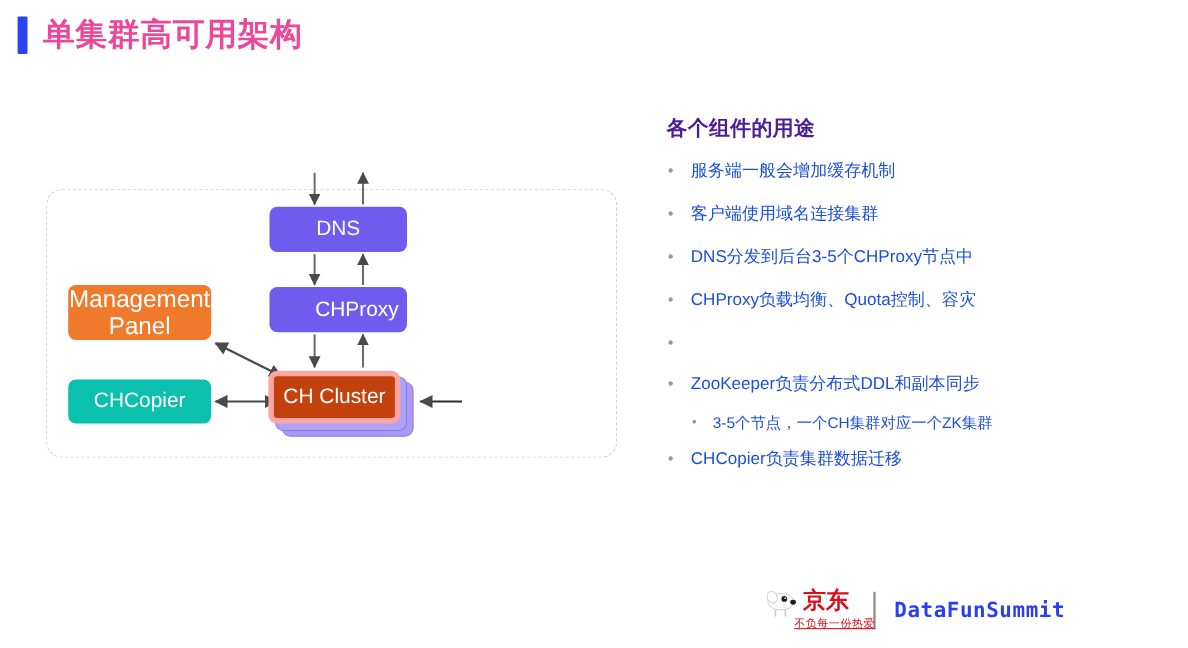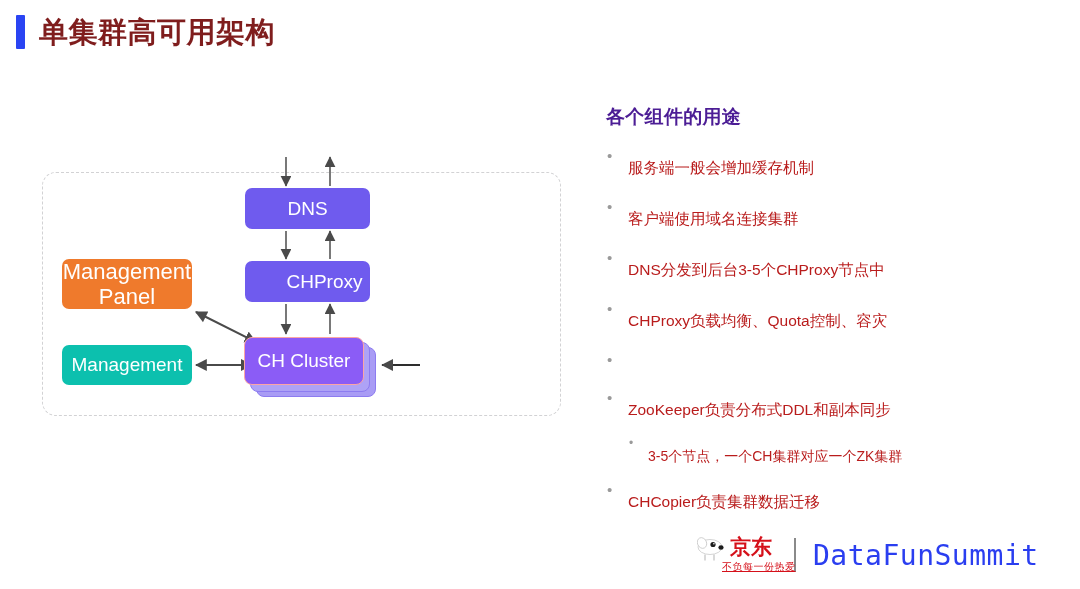--- a/index.html
+++ b/index.html
@@ -30,21 +30,21 @@
   #title-accent {
     width: 9px;
     height: 34px;
     background: #2a44f3;
     border-radius: 1px;
     margin-right: 14px;
   }
   #page-title {
     font-size: 29px;
     font-weight: bold;
-    color: #7f1d1d;
+    color: #ec4899;
     letter-spacing: 0.5px;
     line-height: 1;
     white-space: nowrap;
   }
 
   
   #diagram {
     position: absolute;
     left: 0;
     top: 0;
@@ -119,22 +119,22 @@
     background: #a99cf5;
     border: 1px solid #8d7cf0;
   }
   #cluster-back1 {
     left: 6px; top: 5px; width: 120px; height: 50px;
     background: #aea2f6;
     border: 1px solid #8d7cf0;
   }
   #cluster-front {
     left: 0px; top: 0px; width: 120px; height: 48px;
-    background: #8b5cf6;
-    border: 1px solid #fca5a5;
+    background: #c2410c;
+    border: 5px solid #fca5a5;
     display: flex;
     align-items: center;
     justify-content: center;
     color: #ffffff;
     font-size: 19px;
   }
 
   
   #arrow-layer {
     position: absolute;
@@ -170,23 +170,22 @@
     font-size: 15px;
     line-height: 1.35;
     color: #9a9a9a;
     text-align: left;
     padding-left: 3px;
     box-sizing: border-box;
   }
   .bullet .btext {
     font-size: 15.5px;
     line-height: 1.35;
-    color: #b91c1c;
+    color: #1d4ed8;
     white-space: nowrap;
-    margin-top: 12px;
   }
   .bullet.sub {
     margin-left: 22px;
     margin-top: -4px;
     margin-bottom: 14px;
   }
   .bullet.sub .dot {
     width: 22px;
     font-size: 12px;
   }
@@ -231,22 +230,22 @@
     text-decoration: underline;
   }
   #logo-divider {
     width: 2px;
     height: 34px;
     background: #8a8a8a;
     margin: 0 17px 0 9px;
   }
   #datafun-word {
     font-family: "DejaVu Sans Mono", "Liberation Mono", monospace;
-    font-size: 28px;
-    font-weight: normal;
+    font-size: 19px;
+    font-weight: bold;
     color: #2a3ef0;
     letter-spacing: 0.5px;
     white-space: nowrap;
   }
 </style>
 </head>
 <body>
 
 <div id="slide">
 
@@ -285,21 +284,21 @@
       <line x1="420" y1="365" x2="382" y2="365" stroke="#2e2e2e" stroke-width="2" marker-end="url(#ah)"></line>
     </svg>
 
 
     <div class="node" id="node-dns">DNS</div>
 
     <div class="node" id="node-chproxy">CHProxy</div>
 
     <div class="node" id="node-mgmt">Management Panel</div>
 
-    <div class="node" id="node-zk">Management</div>
+    <div class="node" id="node-zk">CHCopier</div>
 
     <div id="cluster-stack">
       <div class="layer" id="cluster-back2"></div>
       <div class="layer" id="cluster-back1"></div>
       <div class="layer" id="cluster-front">CH Cluster</div>
     </div>
 
   </div>
 
   <div id="notes">

